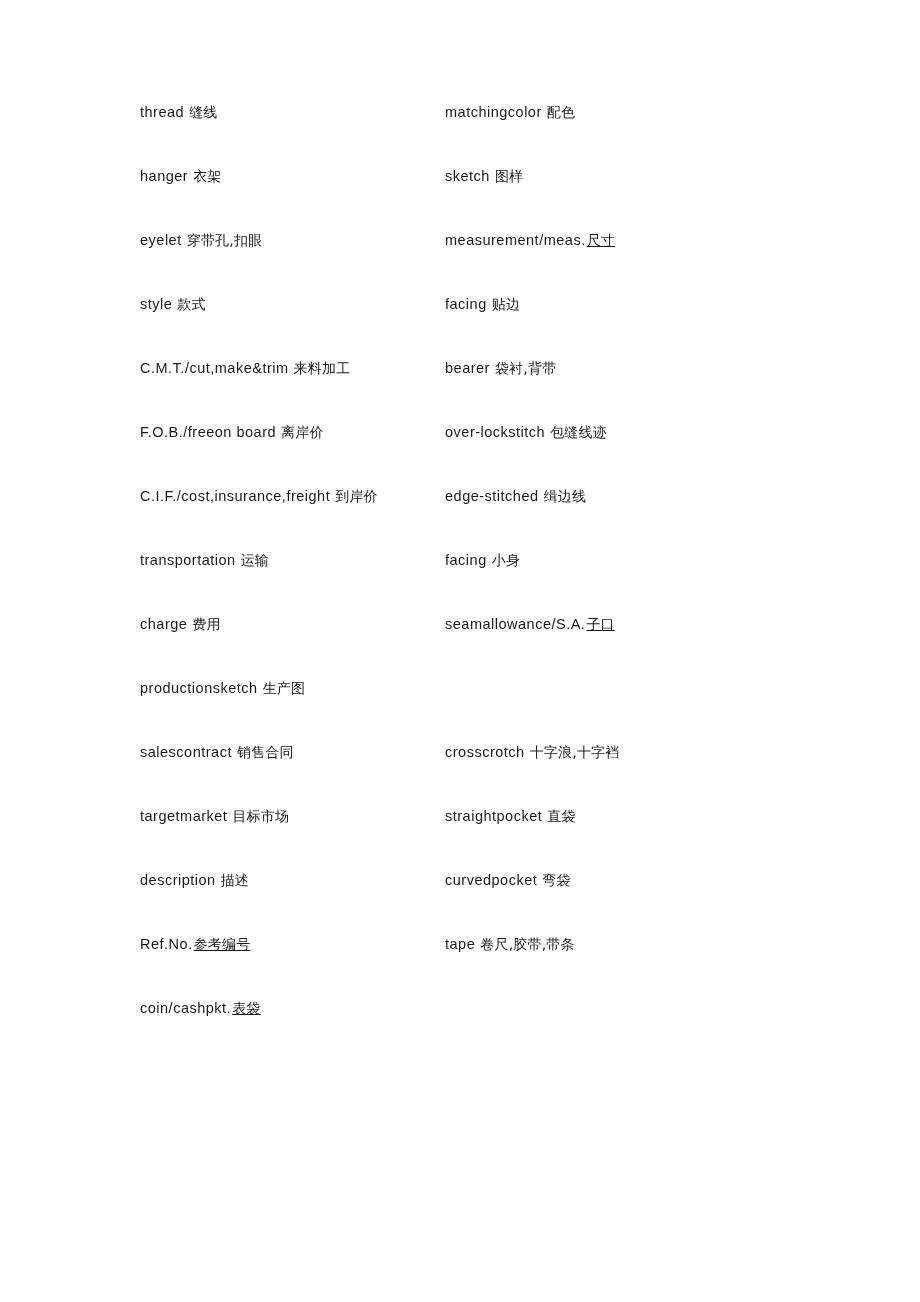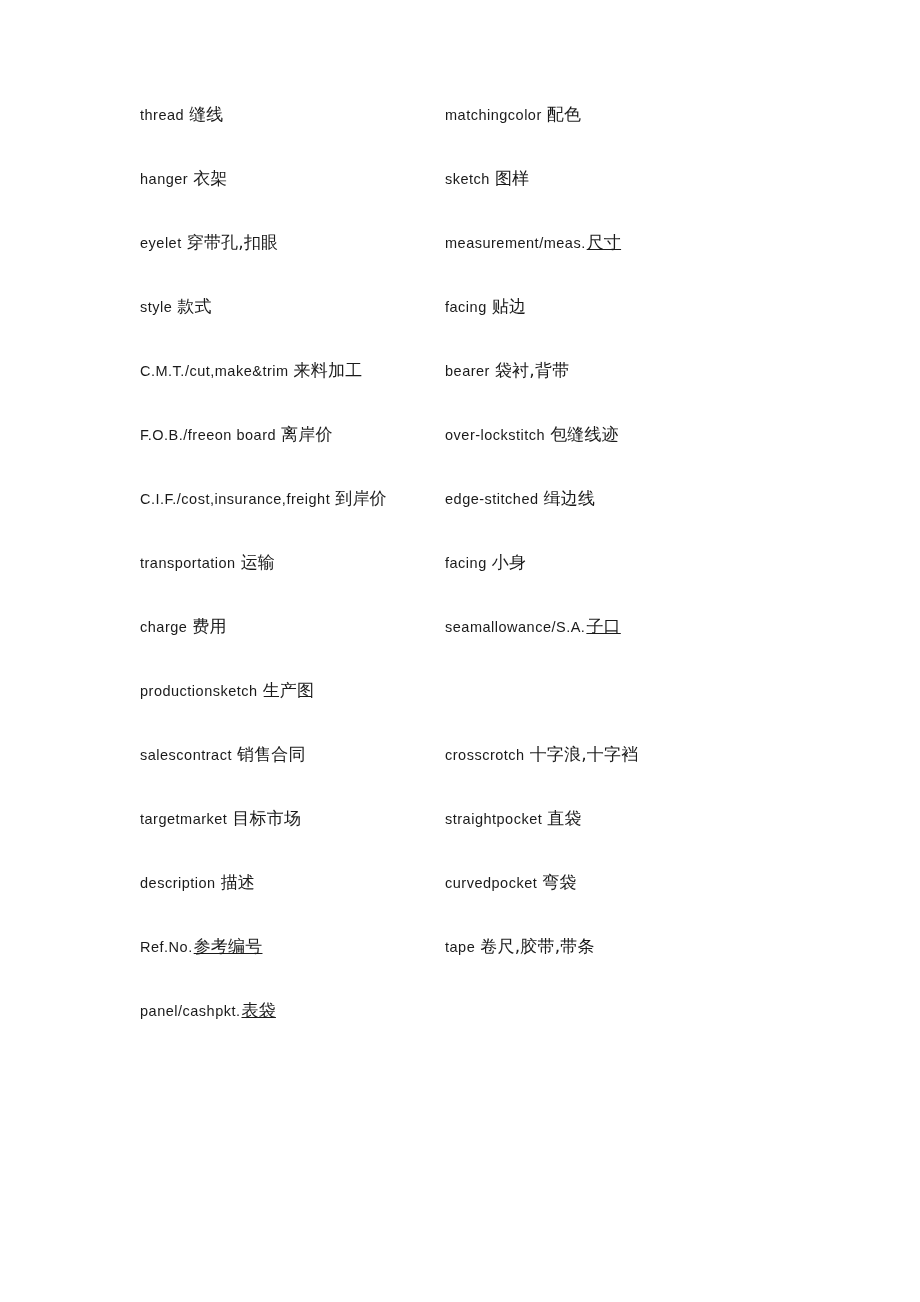--- a/index.html
+++ b/index.html
@@ -49,21 +49,21 @@
   }
 
   .term {
     font-family: Liberation Sans, sans-serif;
     letter-spacing: 0.5px;
     text-align: right;
   }
 
   .gloss {
     font-family: "DejaVu Sans", "Liberation Sans", sans-serif;
-    font-size: 17px;
+    font-size: 14px;
     letter-spacing: 0.2px;
     margin-left: 5px;
   }
 
   .gloss.tight {
     margin-left: 1px;
     text-decoration: underline;
   }
 </style>
 </head>
@@ -120,16 +120,16 @@
       </div>
       <div class="entry-row">
         <div class="cell left"><span class="term">description</span><span class="gloss">描述</span></div>
         <div class="cell right"><span class="term">curvedpocket</span><span class="gloss">弯袋</span></div>
       </div>
       <div class="entry-row">
         <div class="cell left"><span class="term">Ref.No.</span><span class="gloss tight">参考编号</span></div>
         <div class="cell right"><span class="term">tape</span><span class="gloss">卷尺,胶带,带条</span></div>
       </div>
       <div class="entry-row">
-        <div class="cell right"><span class="term">panel/cashpkt.</span><span class="gloss tight">表袋</span></div>
+        <div class="cell right"><span class="term">coin/cashpkt.</span><span class="gloss tight">表袋</span></div>
       </div>
     </div>
 </div>
 
 </body></html>

